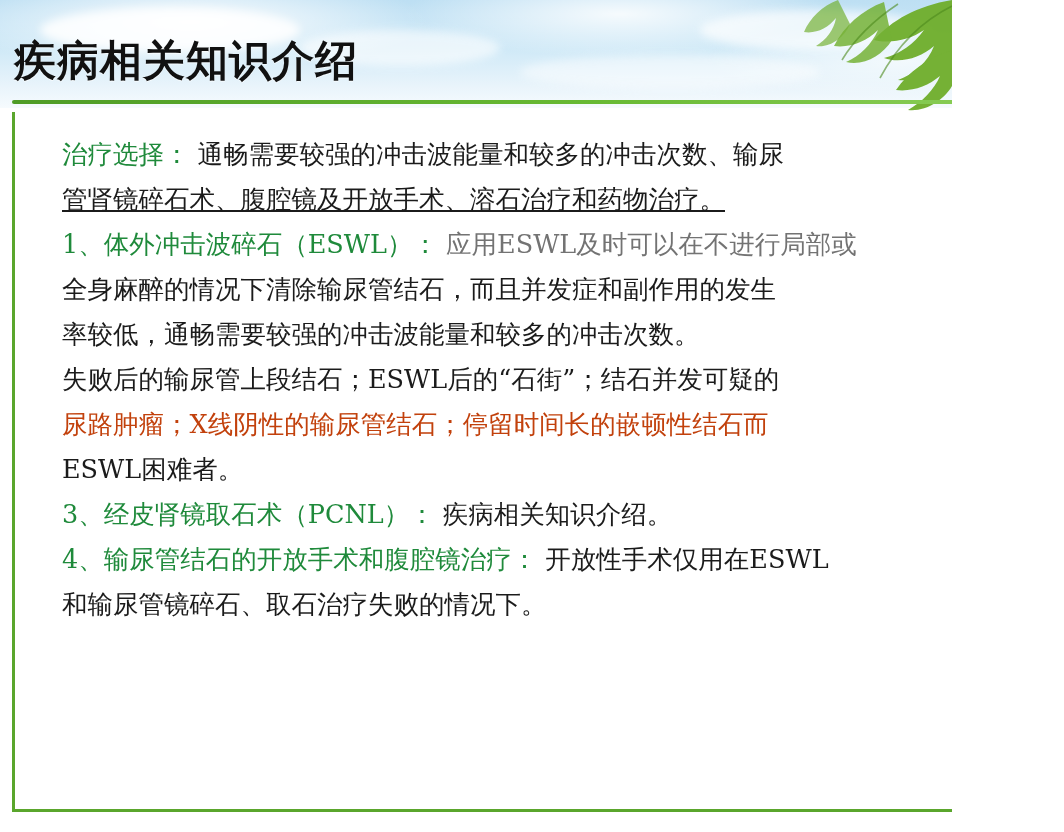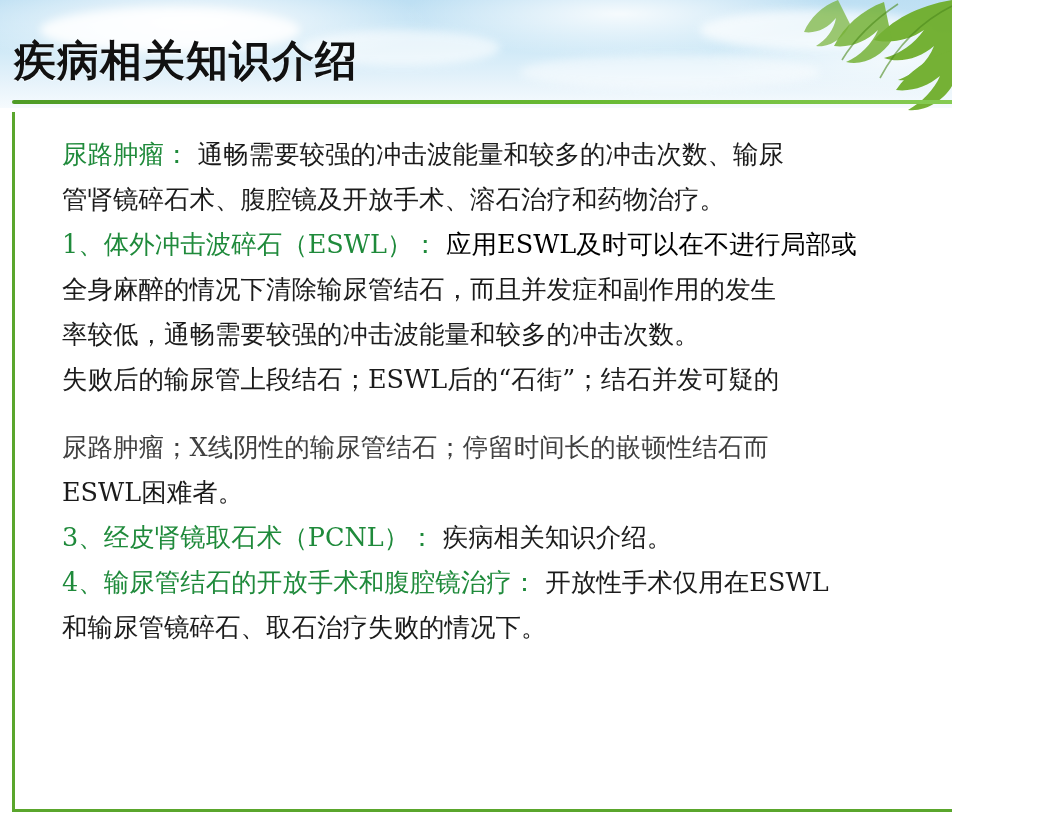--- a/index.html
+++ b/index.html
@@ -138,33 +138,33 @@
   </svg>
 
   <div class="title">疾病相关知识介绍</div>
   <div class="title-rule"></div>
 
   <div class="body-frame"></div>
 
   <div class="content">
 
     <div class="p-wrap">
-      <span class="line green"><span class="green">尿路肿瘤：</span><span style="color:#1b1b1b;"> 通畅需要较强的冲击波能量和较多的冲击次数、输尿</span></span>
-      <span class="line" style="color:#1b1b1b;">管肾镜碎石术、腹腔镜及开放手术、溶石治疗和药物治疗。</span>
+      <span class="line green"><span class="green">治疗选择：</span><span style="color:#1b1b1b;"> 通畅需要较强的冲击波能量和较多的冲击次数、输尿</span></span>
+      <span class="line" style="color:#1b1b1b;text-decoration:underline;">管肾镜碎石术、腹腔镜及开放手术、溶石治疗和药物治疗。</span>
     </div>
 
     <div class="p-wrap">
-      <span class="line"><span class="green">1、体外冲击波碎石（ESWL）：</span><span style="color:#000000;"> 应用ESWL及时可以在不进行局部或</span></span>
+      <span class="line"><span class="green">1、体外冲击波碎石（ESWL）：</span><span style="color:#737373;"> 应用ESWL及时可以在不进行局部或</span></span>
       <span class="line" style="color:#1b1b1b;">全身麻醉的情况下清除输尿管结石，而且并发症和副作用的发生</span>
       <span class="line" style="color:#1b1b1b;">率较低，通畅需要较强的冲击波能量和较多的冲击次数。</span>
     </div>
 
     <div class="p-wrap">
       <span class="line" style="color:#1b1b1b;">失败后的输尿管上段结石；ESWL后的“石街”；结石并发可疑的</span>
-      <span class="line" style="color:#404040;margin-top:23px;">尿路肿瘤；X线阴性的输尿管结石；停留时间长的嵌顿性结石而</span>
+      <span class="line" style="color:#c2410c;">尿路肿瘤；X线阴性的输尿管结石；停留时间长的嵌顿性结石而</span>
       <span class="line" style="color:#1b1b1b;">ESWL困难者。</span>
     </div>
 
     <div class="p-wrap">
       <span class="line"><span class="green">3、经皮肾镜取石术（PCNL）：</span><span style="color:#1b1b1b;"> 疾病相关知识介绍。</span></span>
     </div>
 
     <div class="p-wrap">
       <span class="line"><span class="green">4、输尿管结石的开放手术和腹腔镜治疗：</span><span style="color:#1b1b1b;"> 开放性手术仅用在ESWL</span></span>
       <span class="line" style="color:#1b1b1b;">和输尿管镜碎石、取石治疗失败的情况下。</span>

